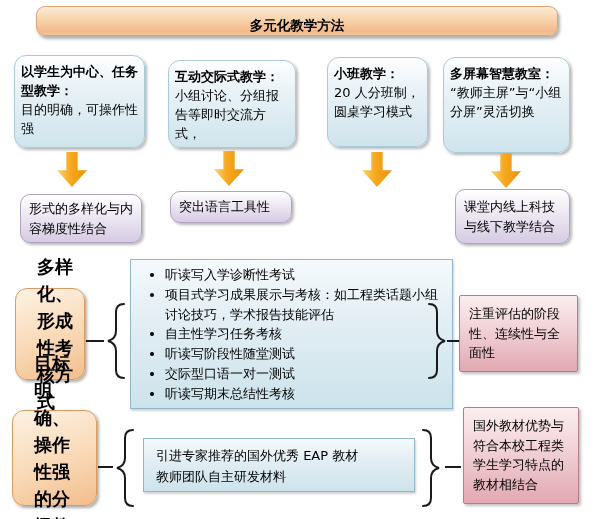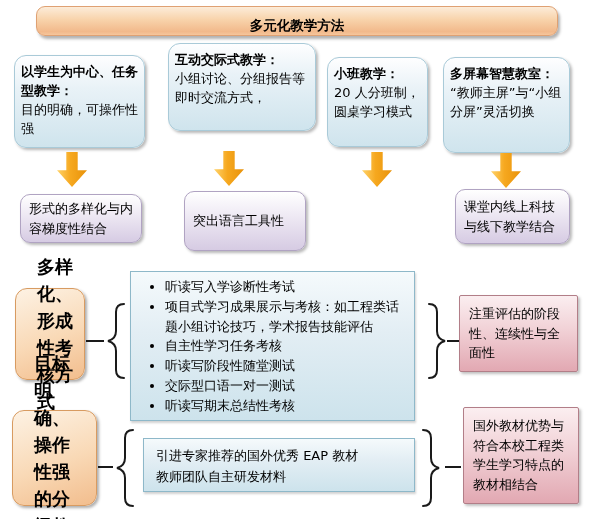--- a/index.html
+++ b/index.html
@@ -63,58 +63,58 @@
 <div class="canvas">
 
   <div class="banner">
     <span>多元化教学方法</span>
   </div>
 
   <div class="topbox" style="left:14px;top:55px;width:131px;height:93px">
     <div class="bt">以学生为中心、任务型教学：</div>
     <div class="bb">目的明确，可操作性强</div>
   </div>
-  <div class="topbox" style="left:168px;top:43px;width:148px;height:88px">
+  <div class="topbox" style="left:168px;top:60px;width:128px;height:88px">
     <div class="bt">互动交际式教学：</div>
     <div class="bb">小组讨论、分组报告等即时交流方式，</div>
   </div>
   <div class="topbox" style="left:327px;top:57px;width:101px;height:90px">
     <div class="bt">小班教学：</div>
     <div class="bb">20 人分班制，圆桌学习模式</div>
   </div>
   <div class="topbox" style="left:443px;top:57px;width:127px;height:96px">
     <div class="bt">多屏幕智慧教室：</div>
     <div class="bb">“教师主屏”与“小组分屏”灵活切换</div>
   </div>
 
   <div class="arrow" style="left:57px;top:152px"></div>
   <div class="arrow" style="left:214px;top:151px"></div>
   <div class="arrow" style="left:362px;top:152px"></div>
   <div class="arrow" style="left:491px;top:153px"></div>
 
   <div class="purple" style="left:20px;top:194px;width:122px;height:49px">
     <span>形式的多样化与内容梯度性结合</span>
   </div>
-  <div class="purple" style="left:184px;top:191px;width:122px;height:60px">
+  <div class="purple" style="left:170px;top:191px;width:122px;height:32px">
     <span>突出语言工具性</span>
   </div>
   <div class="purple" style="left:455px;top:189px;width:115px;height:55px">
     <span>课堂内线上科技与线下教学结合</span>
   </div>
 
   <div class="peach" style="left:15px;top:288px;width:70px;height:92px">
     <span>多样化、形成性考核方式</span>
   </div>
   <div class="dash" style="left:86px;top:340px;width:18px"></div>
   <span class="brace" style="left:103px;top:302px">
     <svg width="24" height="78" viewBox="0 0 24 78">
         <path d="M21 2 Q13 2 13 10 L13 29 Q13 37 5 39 Q13 41 13 49 L13 68 Q13 76 21 76" fill="none" stroke="#1a1a1a" stroke-width="2" stroke-linecap="round"></path>
       </svg>
   </span>
-  <div class="teal" style="left:130px;top:271px;width:285px;height:150px">
+  <div class="teal" style="left:130px;top:259px;width:323px;height:150px">
     <ul>
       <li>听读写入学诊断性考试</li>
       <li>项目式学习成果展示与考核：如工程类话题小组讨论技巧，学术报告技能评估</li>
       <li>自主性学习任务考核</li>
       <li>听读写阶段性随堂测试</li>
       <li>交际型口语一对一测试</li>
       <li>听读写期末总结性考核</li>
     </ul>
   </div>
   <span class="brace" style="left:426px;top:302px">

